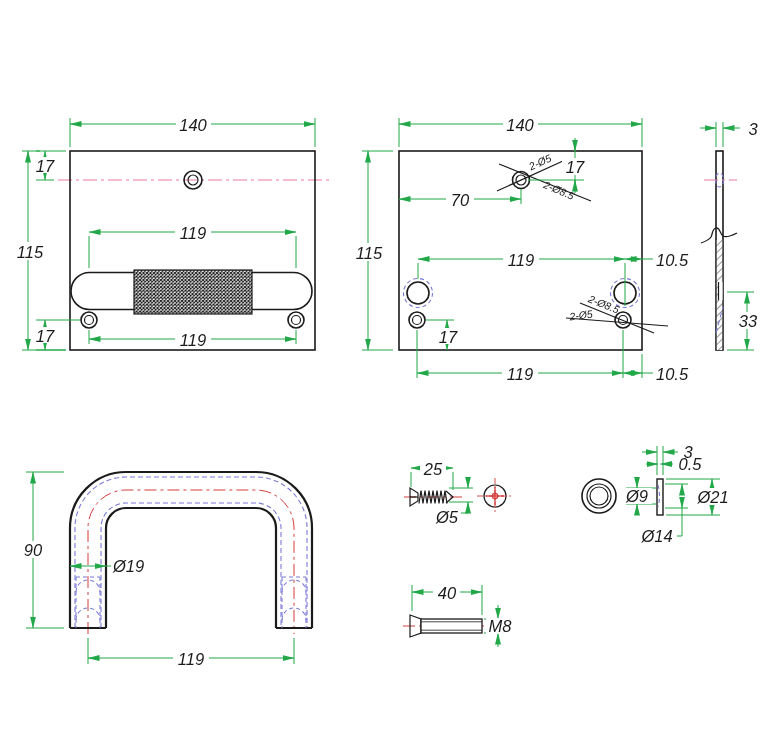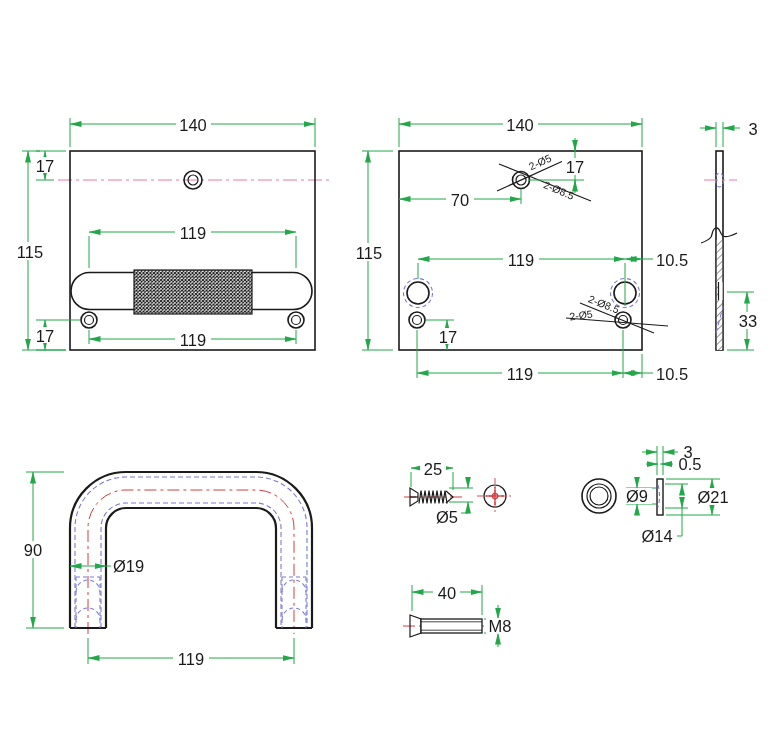--- a/index.html
+++ b/index.html
@@ -1,16 +1,16 @@
 <!DOCTYPE html>
 <html><head>
 <meta charset="utf-8">
 <style>
   html,body{margin:0;padding:0;background:#ffffff;}
-  .stage{width:780px;height:745px;position:relative;background:#bef264;}
+  .stage{width:780px;height:745px;position:relative;background:#bef264;font-style:italic;}
   svg{display:block;}
   .ol{stroke:#1b1b1b;stroke-width:1.6;fill:none;}
   .ol-thin{stroke:#1b1b1b;stroke-width:1.2;fill:none;}
   .ol-thick{stroke:#1b1b1b;stroke-width:2.2;fill:none;}
   .dim{stroke:#22a849;stroke-width:1;fill:none;}
   .cl-pink{stroke:#f078a0;stroke-width:1.2;fill:none;stroke-dasharray:14 4 3 4;}
   .cl-red{stroke:#d43c3c;stroke-width:1;fill:none;stroke-dasharray:12 4 3 4;}
   .hid{stroke:#7b7bd8;stroke-width:1.1;fill:none;stroke-dasharray:5 3;}
   .hid2{stroke:#7b7bd8;stroke-width:1.1;fill:none;stroke-dasharray:4 3;}
   .red{stroke:#d43c3c;fill:none;}

